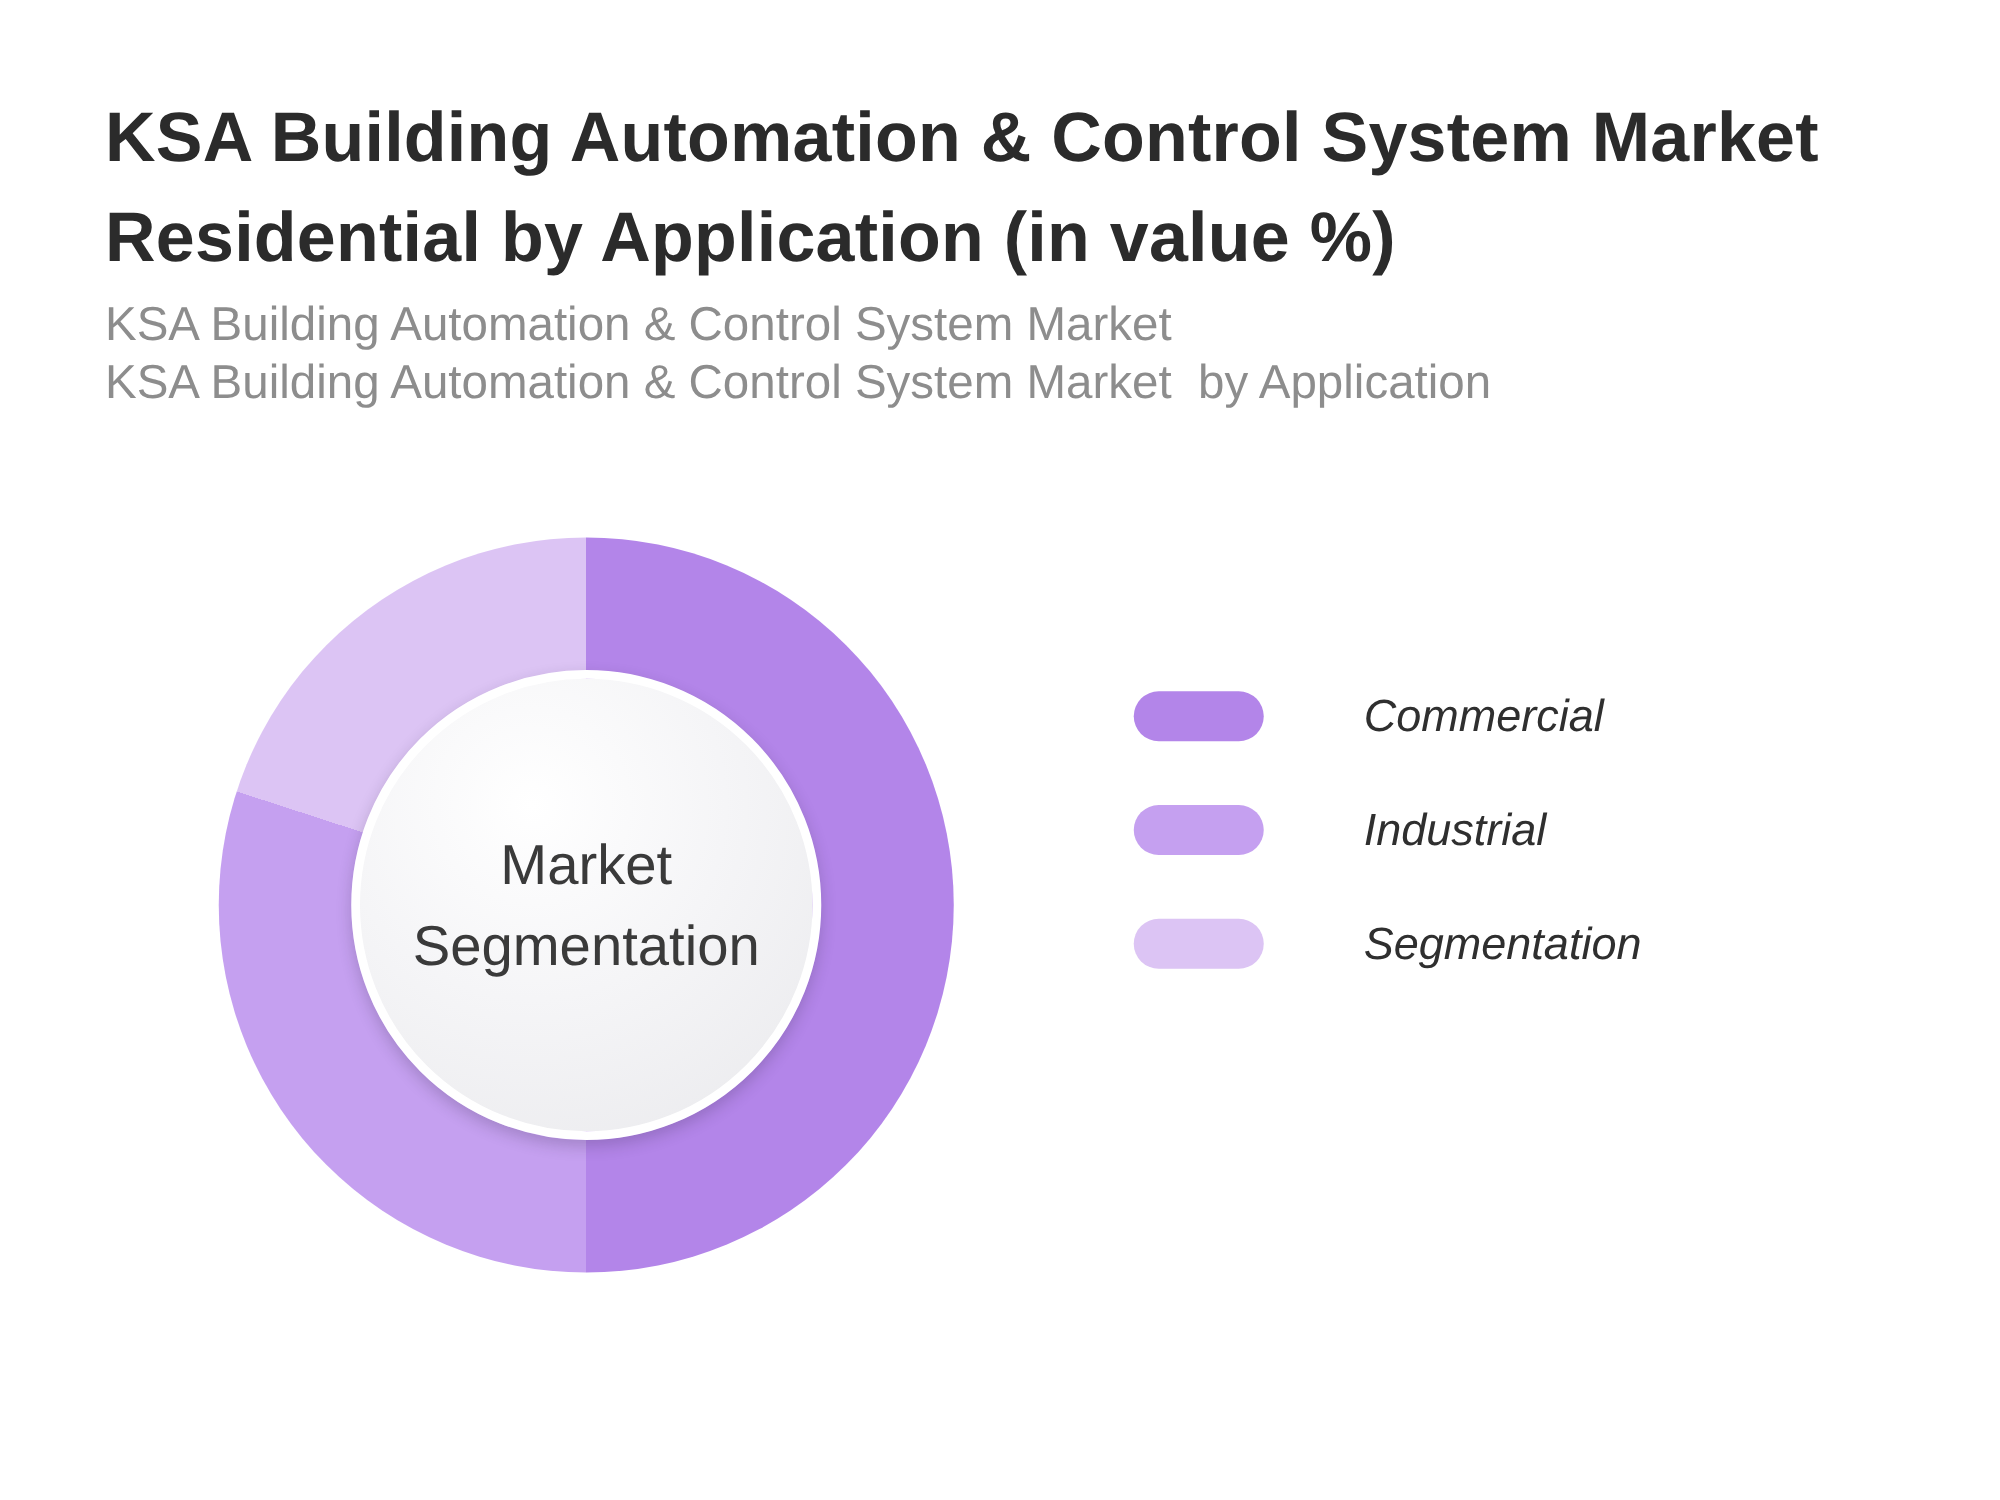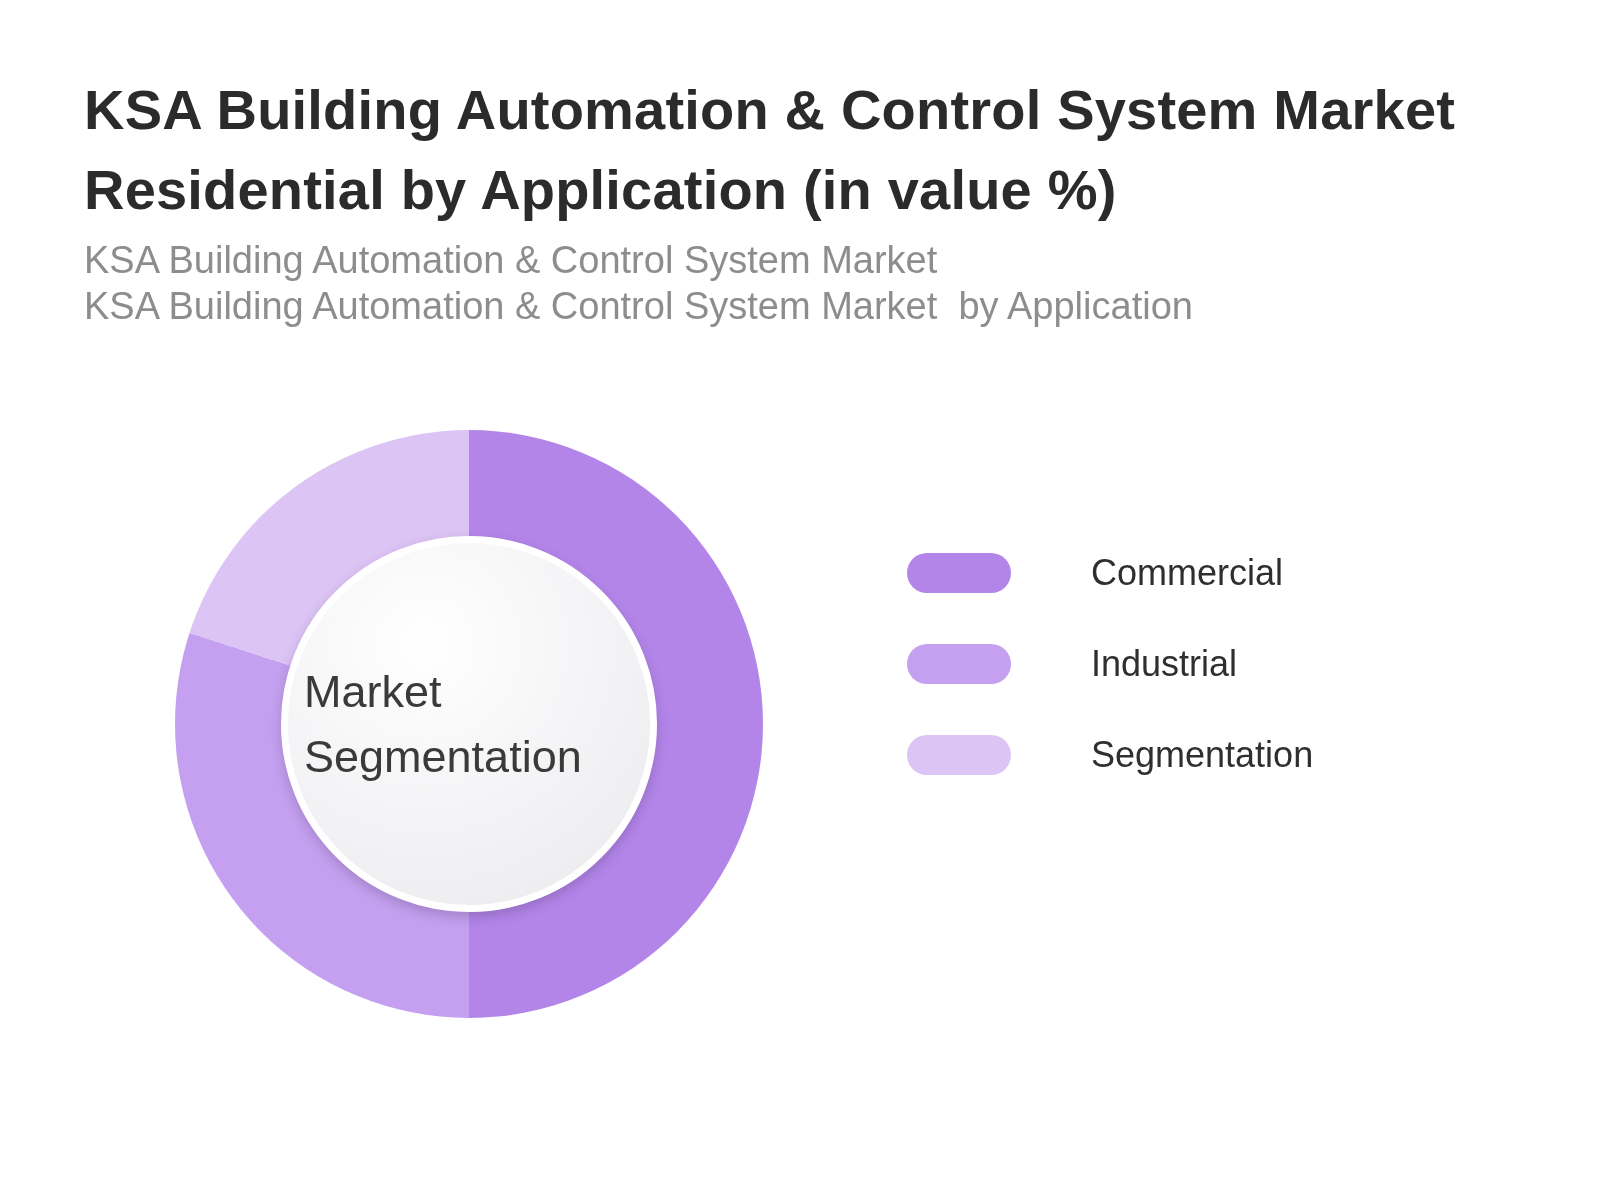--- a/index.html
+++ b/index.html
@@ -57,36 +57,38 @@
     border-radius: 50%;
     border: 7px solid #ffffff;
     background: radial-gradient(circle at 38% 28%, #ffffff 0%, #f5f5f7 45%, #e9e9ec 100%);
     box-shadow: 0 5px 12px rgba(40, 30, 60, 0.22);
     display: flex;
     align-items: center;
     justify-content: center;
   }
   .center-label {
     width: 330px;
+    text-align: center;
     font-size: 45px;
     line-height: 65px;
     font-weight: 400;
     color: #3a3a3a;
   }
   .legend {
     position: absolute;
     left: 907px;
     top: 173px;  
     list-style: none;
   }
   .legend-item {
     display: flex;
     align-items: center;
     height: 40px;
     margin-bottom: 51px;
+    font-style: italic;
   }
   .legend-swatch {
     width: 104px;
     height: 40px;
     border-radius: 20px;
     flex: 0 0 auto;
     
   }
   .legend-label {
     margin-left: 80px;

